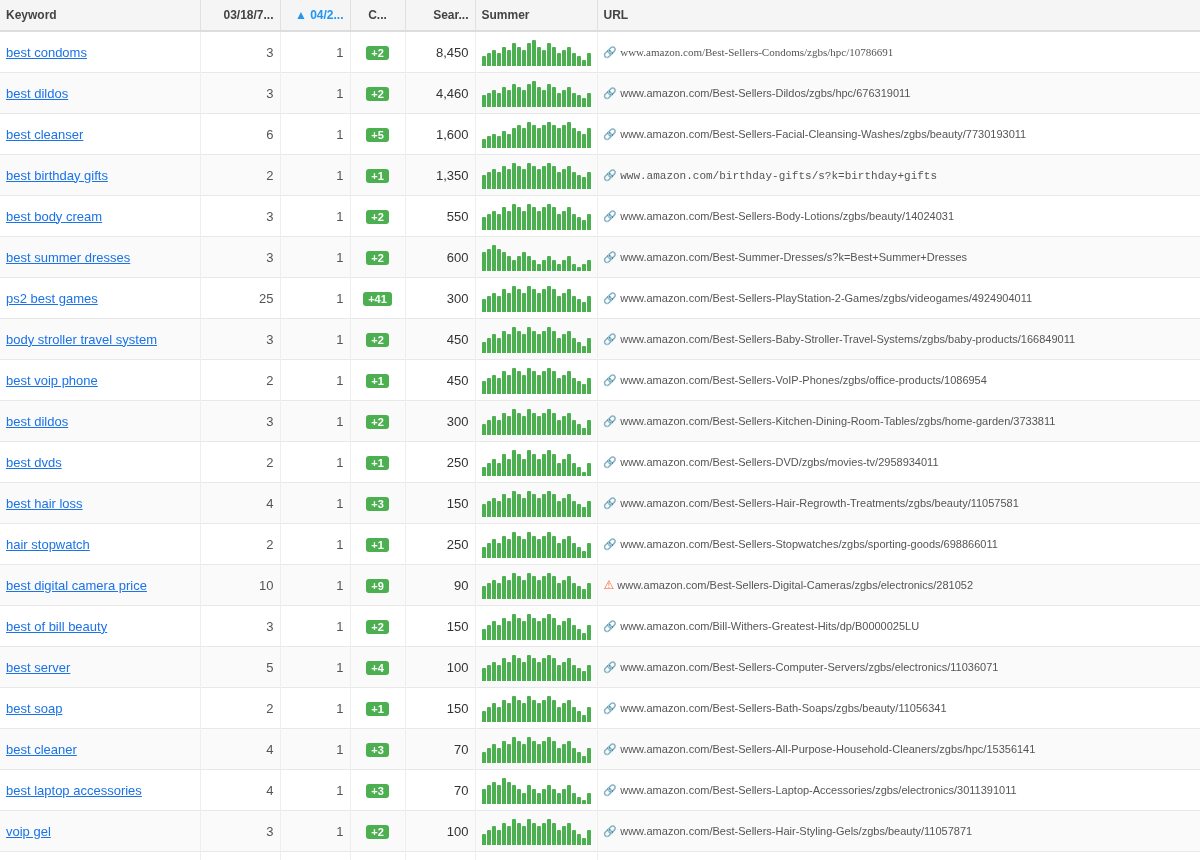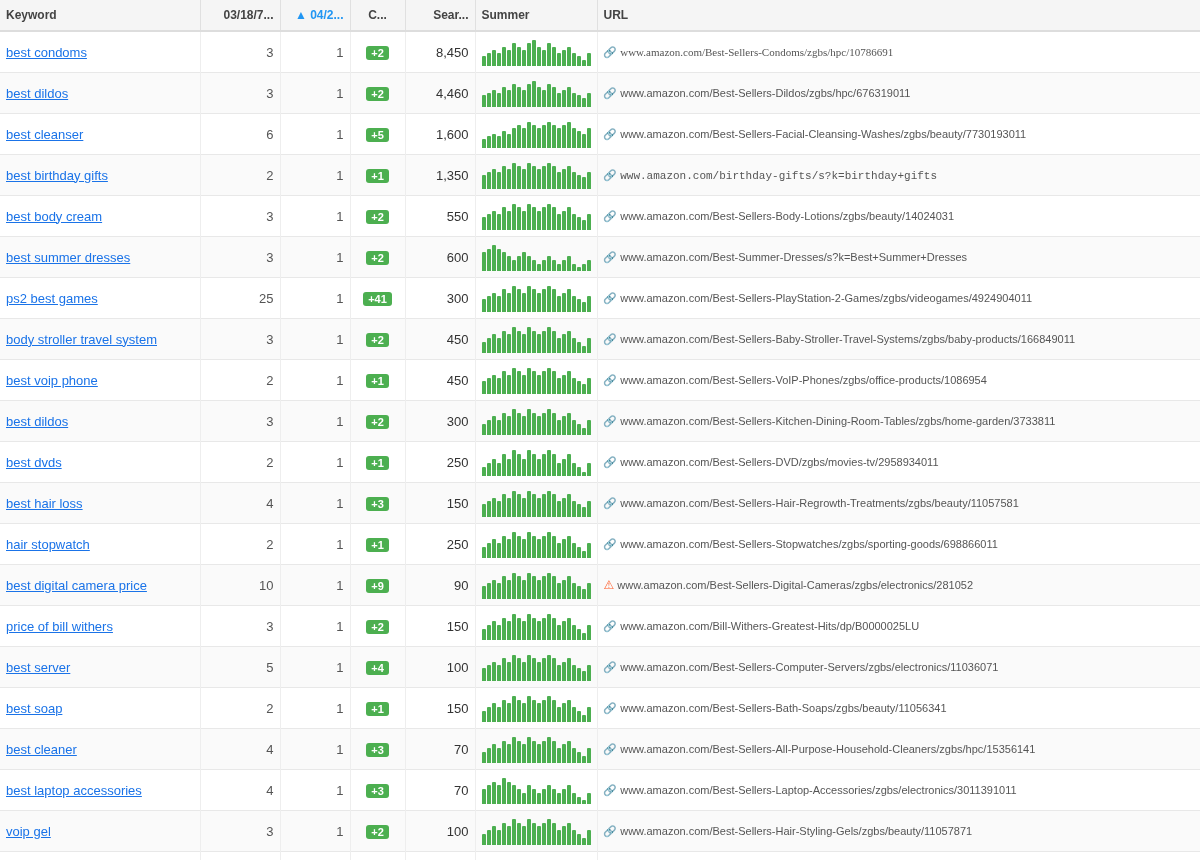--- a/index.html
+++ b/index.html
@@ -595,21 +595,21 @@
             <div class="trend-bar" style="height: 22.75px;"></div>
             <div class="trend-bar" style="height: 16.25px;"></div>
             <div class="trend-bar" style="height: 13px;"></div>
             <div class="trend-bar" style="height: 9.75px;"></div>
             <div class="trend-bar" style="height: 16.25px;"></div>
           </div>
         </td>
         <td class="col-url"><span class="warning-icon">⚠</span><span style="cursor: pointer; color: rgb(85, 85, 85);">www.amazon.com/Best-Sellers-Digital-Cameras/zgbs/electronics/281052</span></td>
       </tr>
       <tr>
-        <td class="col-keyword"><span class="keyword-link">price of bill withers</span></td>
+        <td class="col-keyword"><span class="keyword-link">best of bill beauty</span></td>
         <td class="col-num">3</td>
         <td class="col-num">1</td>
         <td class="col-change"><span class="badge badge-green">+2</span></td>
         <td class="col-search">150</td>
         <td class="col-trend">
           <div class="trend-bar-container">
             <div class="trend-bar" style="height: 11.1429px;"></div>
             <div class="trend-bar" style="height: 14.8571px;"></div>
             <div class="trend-bar" style="height: 18.5714px;"></div>
             <div class="trend-bar" style="height: 14.8571px;"></div>

